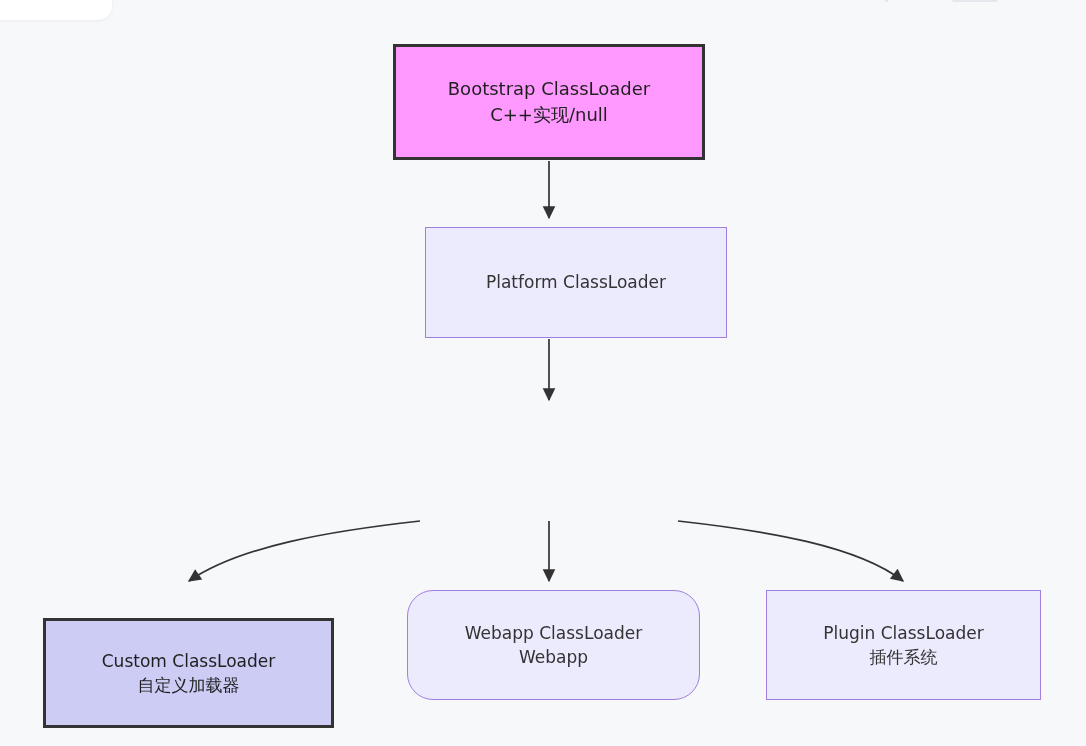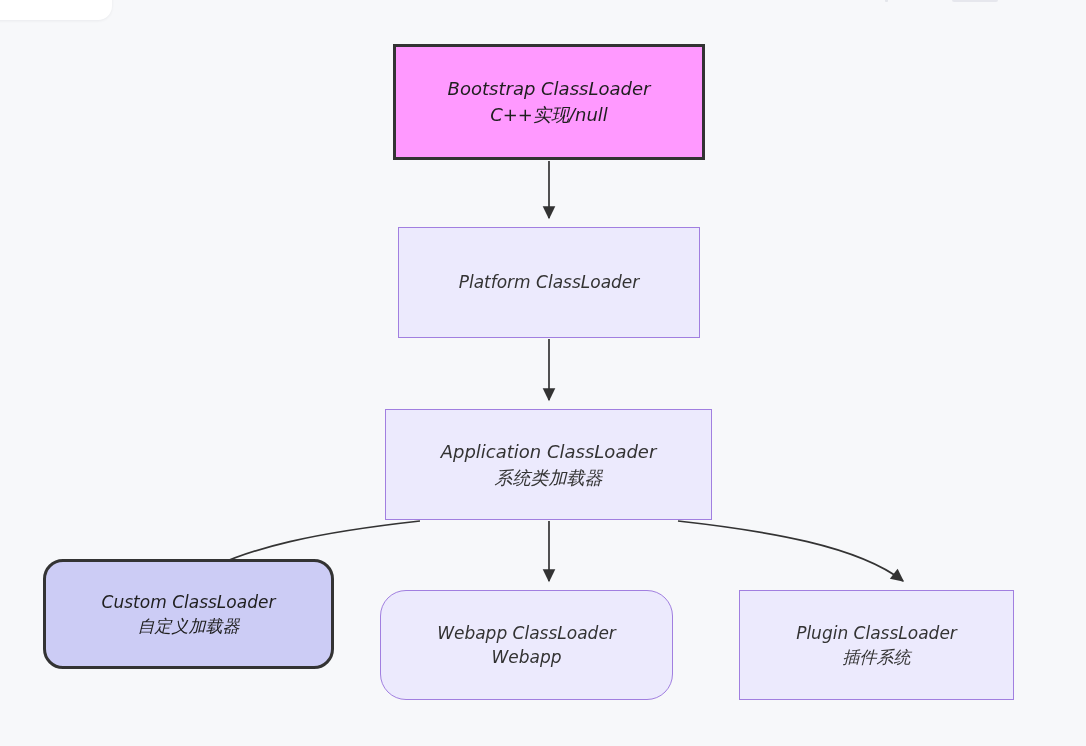--- a/index.html
+++ b/index.html
@@ -46,21 +46,20 @@
     border-radius: 1px;
     opacity: 0.8;
   }
 
   #diagram {
     position: absolute;
     left: 0;
     top: 0;
     width: 1086px;
     height: 536px;
-    font-style: italic;
   }
 
   #edge-layer {
     position: absolute;
     left: 0;
     top: 0;
     width: 1086px;
     height: 746px;
     pointer-events: none;
   }
@@ -84,32 +83,33 @@
   
   .node.root {
     background: #ff99ff;
     border: 3px solid #333333;
     color: #1f1f1f;
   }
   .node.standard {
     background: #eceafd;
     border: 1.6px solid #a17fe0;
     color: #333333;
+    margin-left: 27px;
   }
   .node.highlight {
     background: #ccccf5;
     border: 3px solid #333333;
     color: #1f1f1f;
   }
 
   
   #node-bootstrap   { left: 393px; top: 44px;  width: 312px; height: 116px; font-size: 18px; }
   #node-platform    { left: 398px; top: 227px; width: 302px; height: 111px; font-size: 17px; }
   #node-application { left: 385px; top: 409px; width: 327px; height: 111px; font-size: 18px; }
-  #node-custom      { left: 43px;  top: 559px; width: 291px; height: 110px; font-size: 17px; border-radius: 20px; }
+  #node-custom      { left: 43px;  top: 618px; width: 291px; height: 110px; font-size: 17px; }
   #node-webapp      { left: 380px; top: 590px; width: 293px; height: 110px; font-size: 17px; border-radius: 26px; }
   #node-plugin      { left: 739px; top: 590px; width: 275px; height: 110px; font-size: 17px; text-align: center; }
 </style>
 </head>
 <body>
 
 <div id="top-left-chrome"></div>
 <div id="top-right-chrome"></div>
 <div id="top-right-tick"></div>
 
@@ -135,24 +135,20 @@
 
   <div class="node root" id="node-bootstrap">
     <span class="line1">Bootstrap ClassLoader</span>
     <span class="line2">C++实现/null</span>
   </div>
 
   <div class="node standard" id="node-platform">
     <span class="line1">Platform ClassLoader</span>
   </div>
 
-  <div class="node standard" id="node-application">
-    <span class="line1">Application ClassLoader</span>
-    <span class="line2">系统类加载器</span>
-  </div>
 
   <div class="node highlight" id="node-custom">
     <span class="line1">Custom ClassLoader</span>
     <span class="line2">自定义加载器</span>
   </div>
 
   <div class="node standard" id="node-webapp">
     <span class="line1">Webapp ClassLoader</span>
     <span class="line2">Webapp</span>
   </div>

